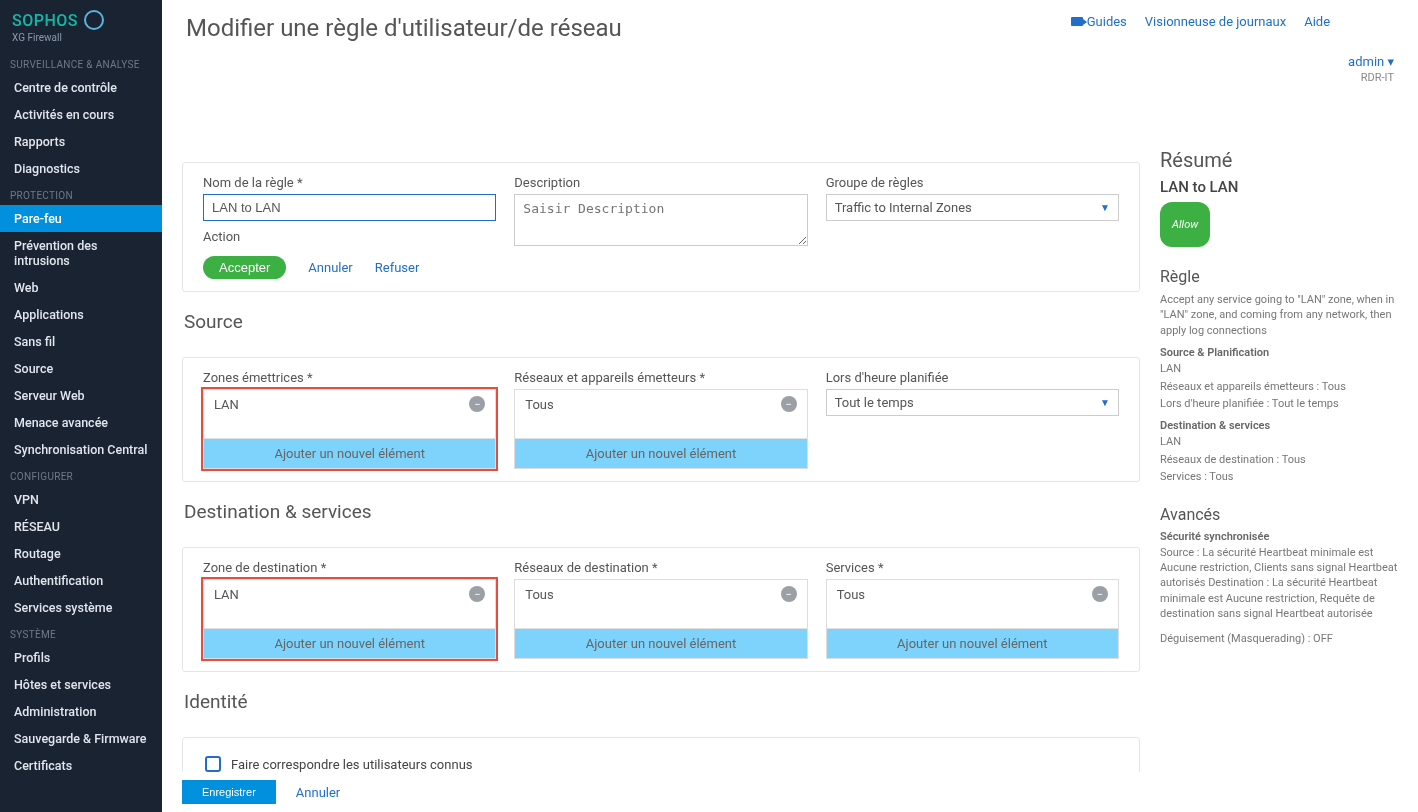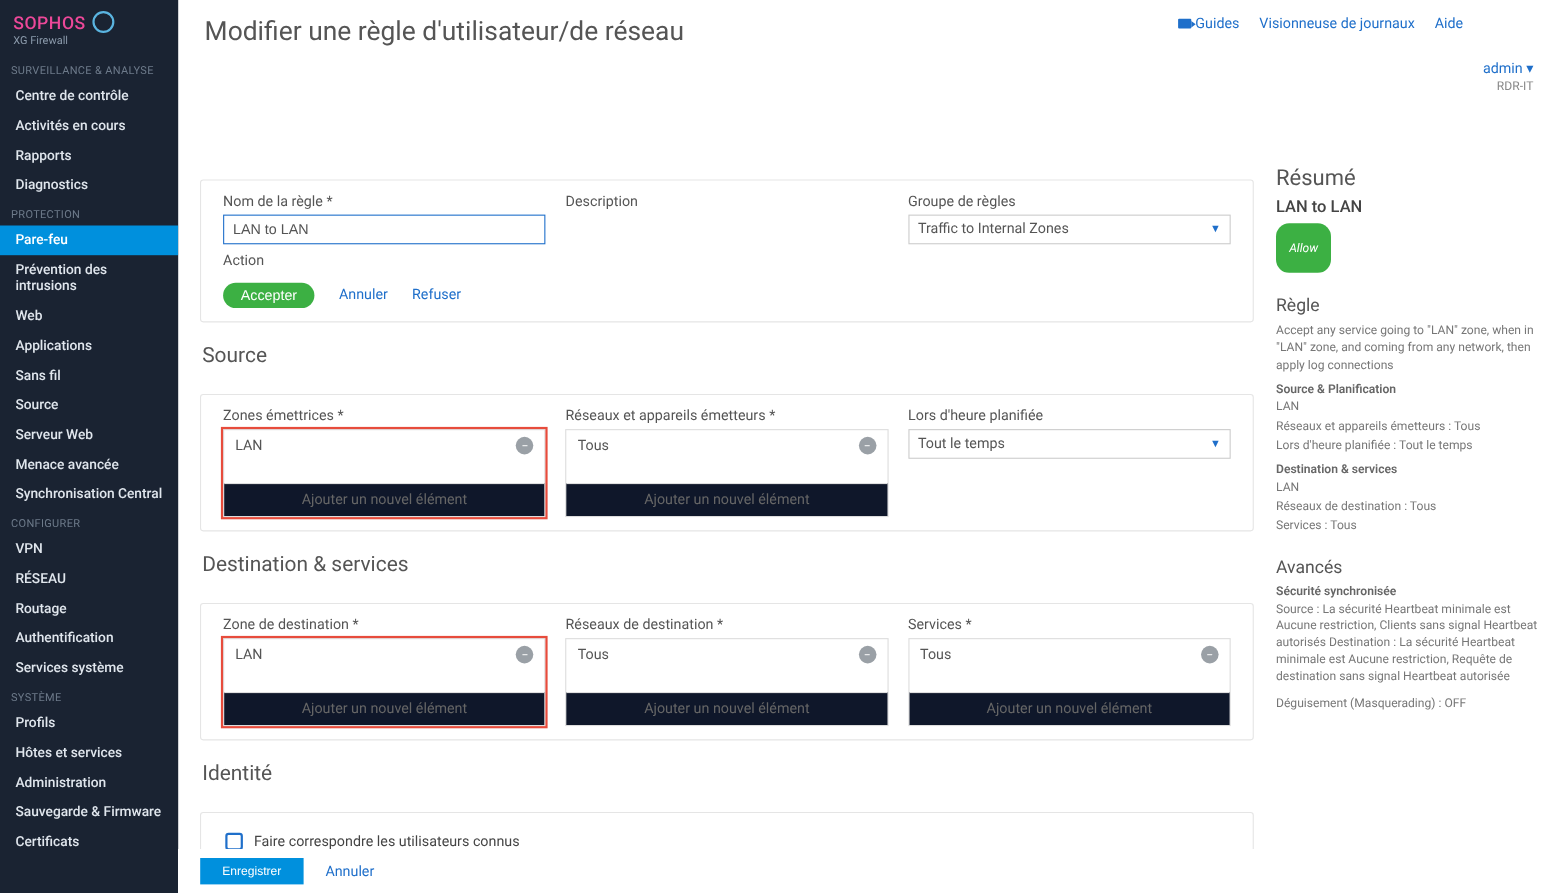--- a/index.html
+++ b/index.html
@@ -3,21 +3,21 @@
 <meta charset="utf-8">
 <style>
 * { box-sizing: border-box; margin: 0; padding: 0; }
 body { font-family: -apple-system, BlinkMacSystemFont, "Segoe UI", Roboto, sans-serif; font-size: 13px; color: #444; background: #fff; }
 .app { display: flex; width: 1418px; height: 812px; overflow: hidden; }
 
 
 .sidebar { width: 162px; background: #1a2332; color: #b8c4d0; flex-shrink: 0; overflow-y: auto; }
 .logo-area { padding: 10px 12px 8px; }
 .logo-row { display: flex; align-items: center; gap: 6px; }
-.logo-text { color: #ec4899; font-weight: 500; font-size: 16px; letter-spacing: 0.5px; }
+.logo-text { color: #14b8a6; font-weight: 500; font-size: 16px; letter-spacing: 0.5px; }
 .logo-icon-circle { width: 20px; height: 20px; border: 2px solid #5ab4e0; border-radius: 50%; position: relative; }
 .logo-icon-circle::before, .logo-icon-circle::after { content:''; position:absolute; background:#5ab4e0; }
 .logo-sub { color: #8a99aa; font-size: 10px; margin-top: 2px; }
 .nav-section-header { font-size: 10px; color: #6d7a8a; padding: 8px 10px 4px; text-transform: uppercase; letter-spacing: 0.3px; }
 .nav-item { padding: 6px 14px; color: #e0e6ed; font-size: 12.5px; cursor: pointer; font-weight: 500; }
 .nav-item.active { background: #0090dd; color: #fff; }
 
 
 .main { flex: 1; display: flex; flex-direction: column; overflow: hidden; gap: 44px; }
 .topbar { display: flex; align-items: flex-start; padding: 14px 24px 10px; }
@@ -48,21 +48,21 @@
 .actions-row { display: flex; gap: 22px; align-items: center; margin-top: 8px; }
 .btn-pill-green { background: #3cb043; color: #fff; border-radius: 14px; padding: 4px 16px; font-size: 13px; border: none; cursor: pointer; }
 .link-action { color: #1f6fca; font-size: 13px; cursor: pointer; }
 
 
 .chip-box { border: 1px solid #ddd; background: #fff; }
 .chip-box.highlight { outline: 2px solid #e74c3c; outline-offset: 0; }
 .chip-row { padding: 6px 10px; display: flex; justify-content: space-between; align-items: center; color: #555; font-size: 13px; }
 .chip-remove { width: 16px; height: 16px; border-radius: 50%; background: #9aa0a6; color: #fff; display: flex; align-items: center; justify-content: center; font-size: 11px; cursor: pointer; }
 .chip-spacer { height: 20px; }
-.add-item-btn { background: #0f172a; border-top: 1px solid #e0e0e0; text-align: center; padding: 7px; font-size: 13px; color: #666; cursor: pointer; }
+.add-item-btn { background: #7dd3fc; border-top: 1px solid #e0e0e0; text-align: center; padding: 7px; font-size: 13px; color: #666; cursor: pointer; }
 
 
 .checkbox-row { display: flex; align-items: center; gap: 10px; padding: 6px 2px; }
 .checkbox-box { width: 16px; height: 16px; border: 2px solid #1f6fca; border-radius: 3px; cursor: pointer; }
 
 
 .sum-title { font-size: 20px; color: #555; font-weight: 400; margin-bottom: 6px; }
 .sum-name { font-size: 15px; color: #444; font-weight: 500; margin-bottom: 6px; }
 .badge-allow { display: inline-block; background: #3cb043; color: #fff; border-radius: 12px; padding: 16px 12px; font-size: 11px; font-style: italic; }
 .sum-sec-title { font-size: 16px; color: #555; margin: 20px 0 6px; font-weight: 400; }
@@ -146,20 +146,21 @@
               <input class="text-input" value="LAN to LAN" style="">
               <div class="field-label" style="margin-top:8px">Action</div>
               <div class="actions-row">
                 <button class="btn-pill-green">Accepter</button>
                 <span class="link-action">Annuler</span>
                 <span class="link-action">Refuser</span>
               </div>
             </div>
             <div class="form-col">
               <div class="field-label">Description</div>
+              <textarea class="textarea" placeholder="Saisir Description" style=""></textarea>
             </div>
             <div class="form-col">
               <div class="field-label">Groupe de règles</div>
               <div class="select">
                 <span>Traffic to Internal Zones</span>
                   <span class="caret">▼</span>
               </div>
             </div>
           </div>
         </div>

